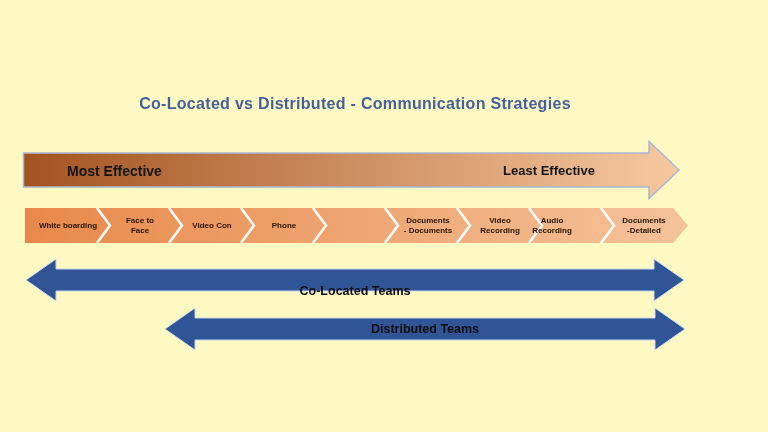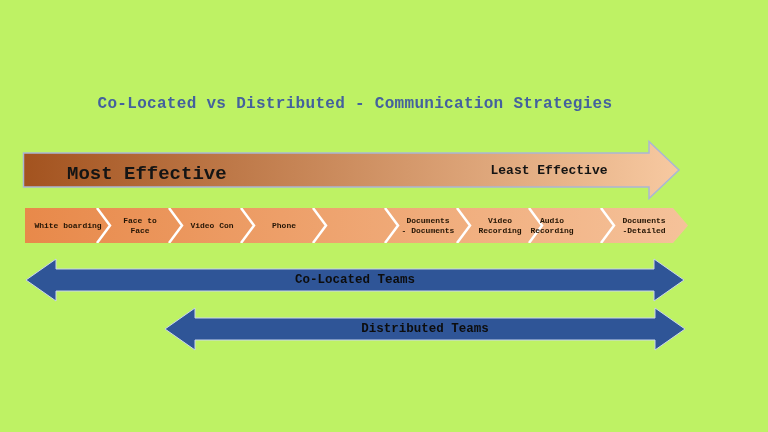--- a/index.html
+++ b/index.html
@@ -1,28 +1,28 @@
 <!DOCTYPE html>
 <html><head>
 <meta charset="utf-8">
 <style>
   html,body { margin:0; padding:0; background:#ffffff; }
   .stage {
-    position:relative; width:768px; height:432px; background:#bef264;
-    font-family:Liberation Mono, monospace; overflow:hidden;
+    position:relative; width:768px; height:432px; background:#fef9c3;
+    font-family:Liberation Sans, sans-serif; overflow:hidden;
   }
   .title {
     position:absolute; left:0; top:95px; width:710px; text-align:center;
     font-size:16px; font-weight:bold; letter-spacing:0.3px; color:#44619D;
   }
   svg { position:absolute; display:block; }
   .eff-svg { left:22px; top:139px; }
   .eff-body { stroke:#aab6d4; stroke-width:1.5; }
   .eff-label-most {
-    position:absolute; left:67px; top:163px; font-size:19px; font-weight:bold; color:#141414;
+    position:absolute; left:67px; top:163px; font-size:14px; font-weight:bold; color:#141414;
   }
   .eff-label-least {
     position:absolute; left:470px; top:163px; width:158px; text-align:center;
     font-size:13px; font-weight:bold; color:#141414;
   }
   .chev-svg { left:25px; top:208px; }
   .chev-sep { stroke:#ffffff; stroke-width:2.5; fill:none; }
   .chev-label {
     position:absolute; top:208px; width:72px; height:35px;
     display:flex; flex-direction:column; align-items:center; justify-content:center;
@@ -30,21 +30,21 @@
   }
   .cl0{left:32px}.cl1{left:104px}.cl2{left:176px}.cl3{left:248px}.cl4{left:320px}
   .cl5{left:392px}.cl6{left:464px}.cl7{left:516px}.cl8{left:608px}
   .team-svg-colocated { left:24px; top:257px; }
   .team-svg-distributed { left:163px; top:306px; }
   .team-path { stroke:#c9d6ec; stroke-width:1; }
   .team-label {
     position:absolute; height:46px; display:flex; align-items:center; justify-content:center;
     font-size:12.5px; font-weight:bold; color:#0d0d0d;
   }
-  .team-label-colocated { left:24px; top:257px; width:662px; }
+  .team-label-colocated { left:24px; top:268px; width:662px; }
   .team-label-distributed { left:163px; top:306px; width:524px; }
 </style>
 </head>
 <body>
 
 <div class="stage">
 
   <div class="title">Co-Located vs Distributed - Communication Strategies</div>
 
   <svg class="eff-svg" width="660" height="62" viewBox="0 0 660 62">

